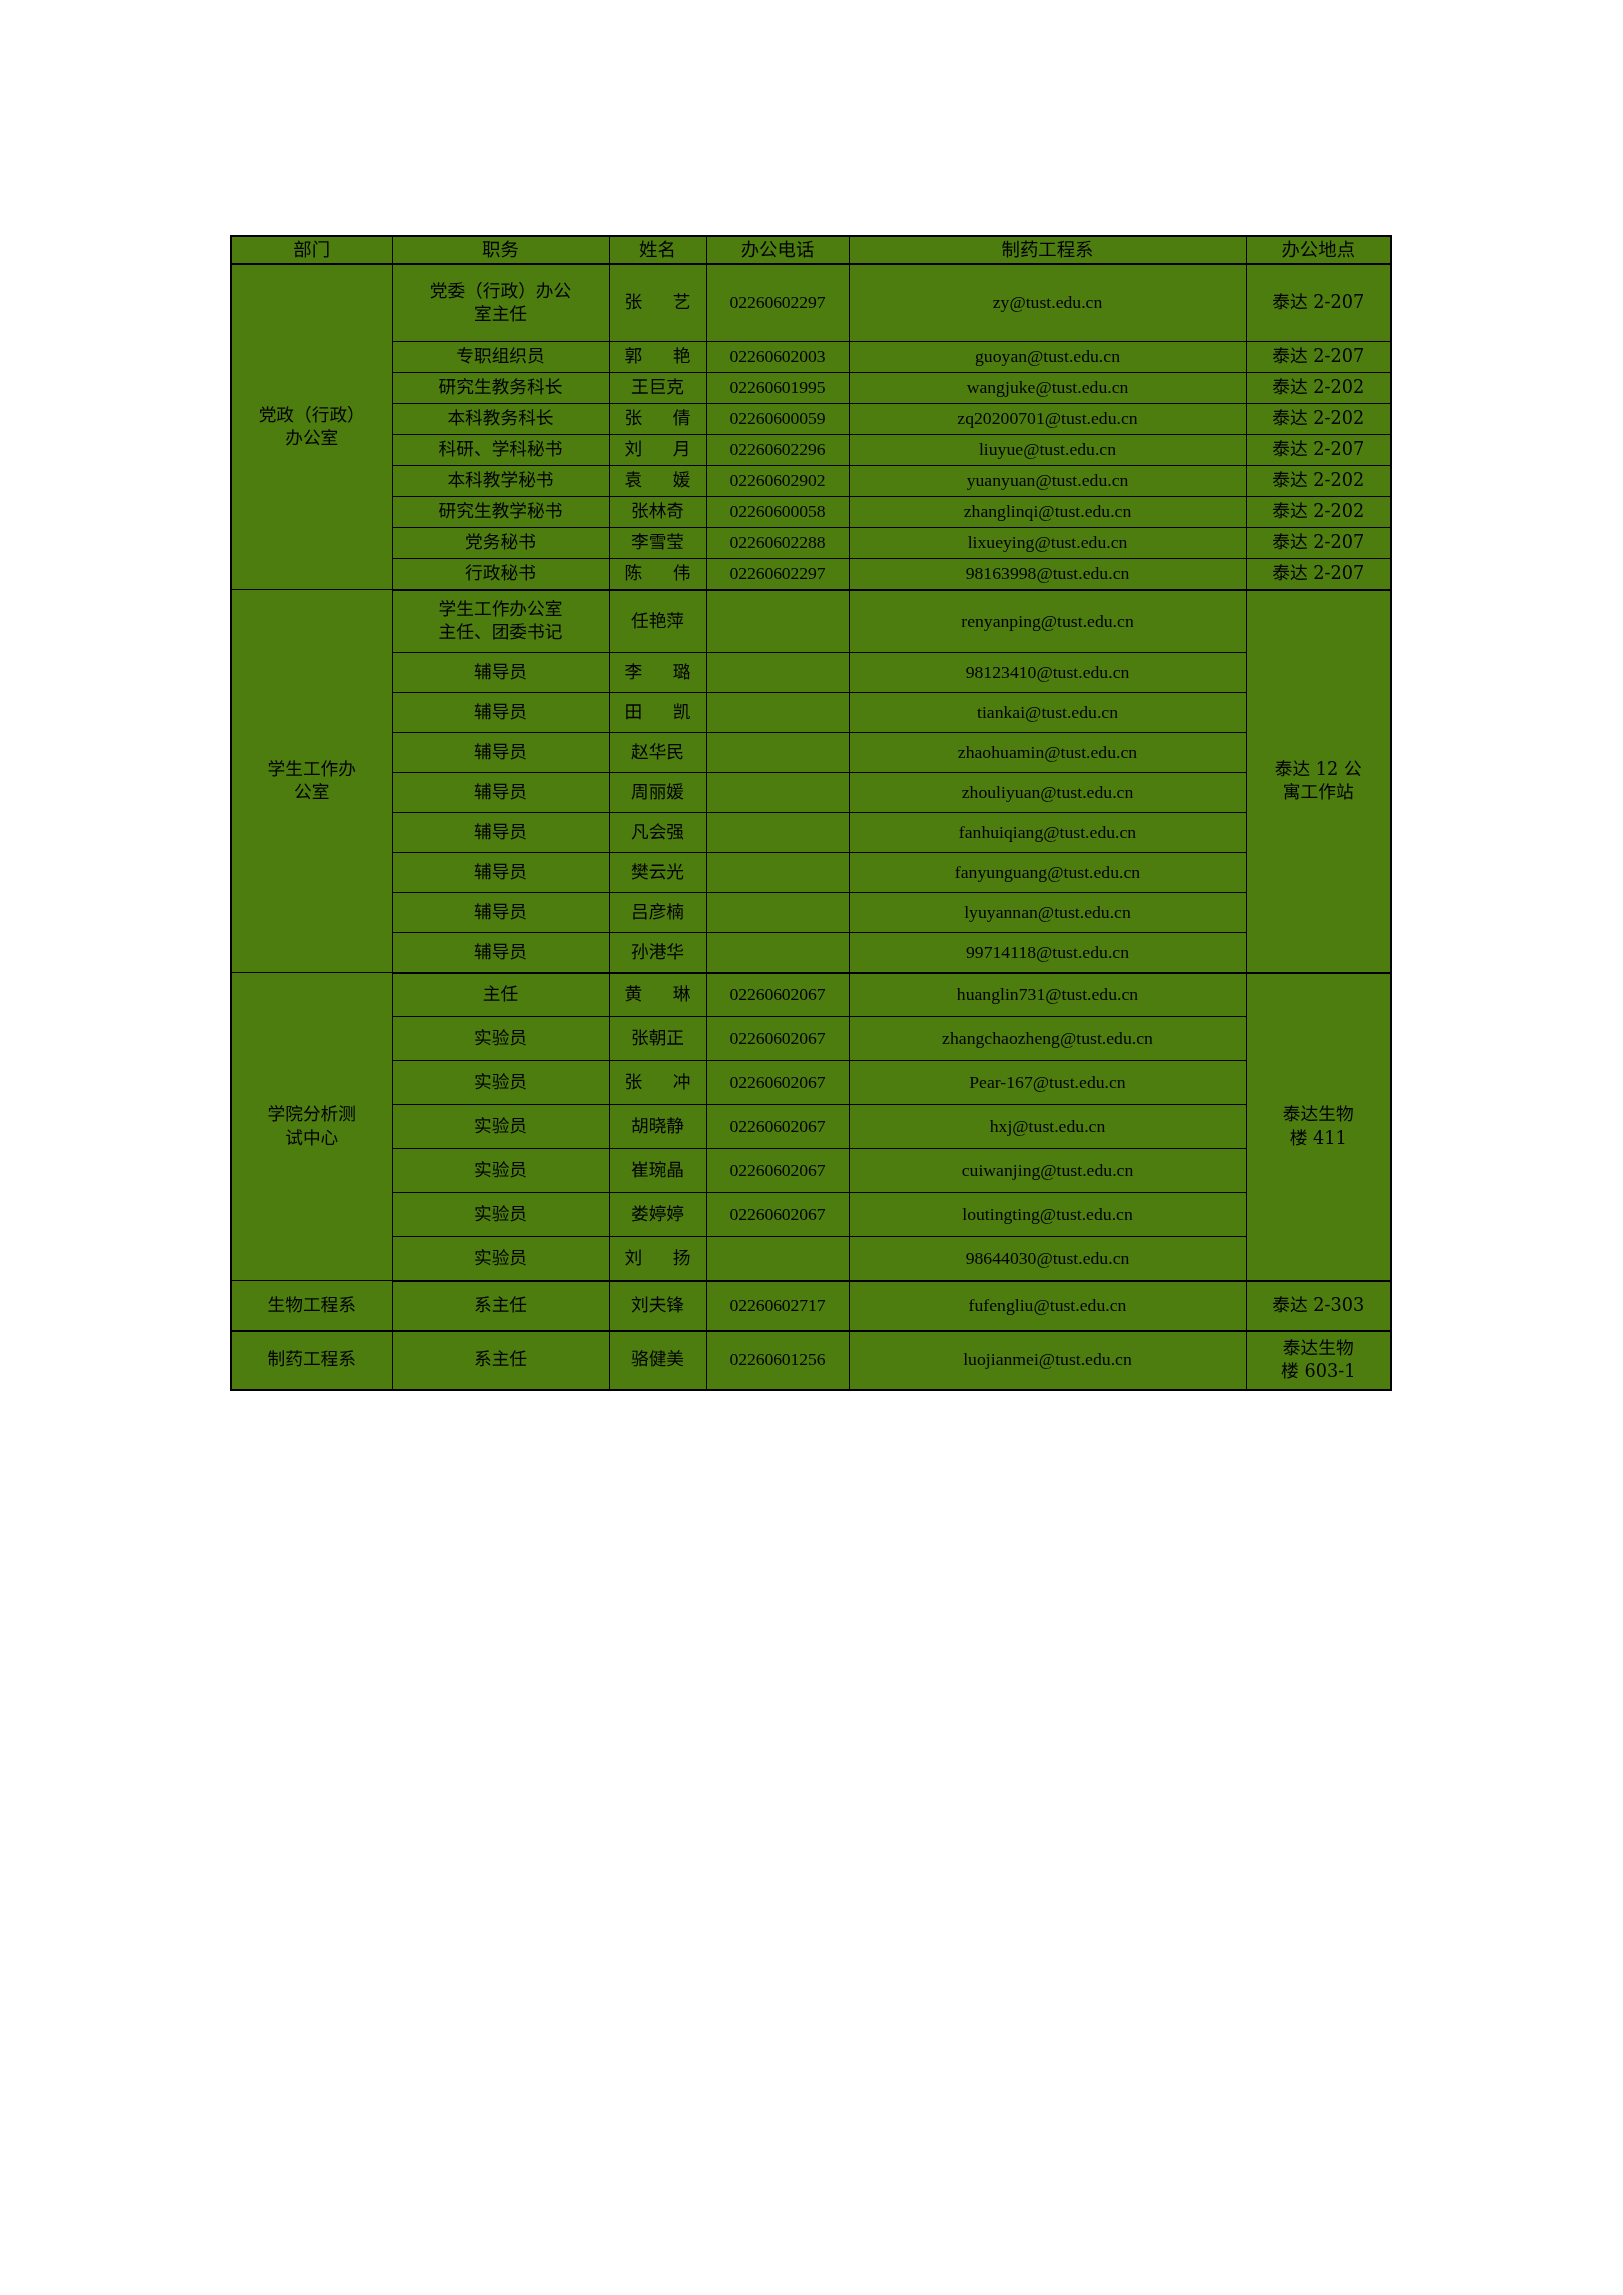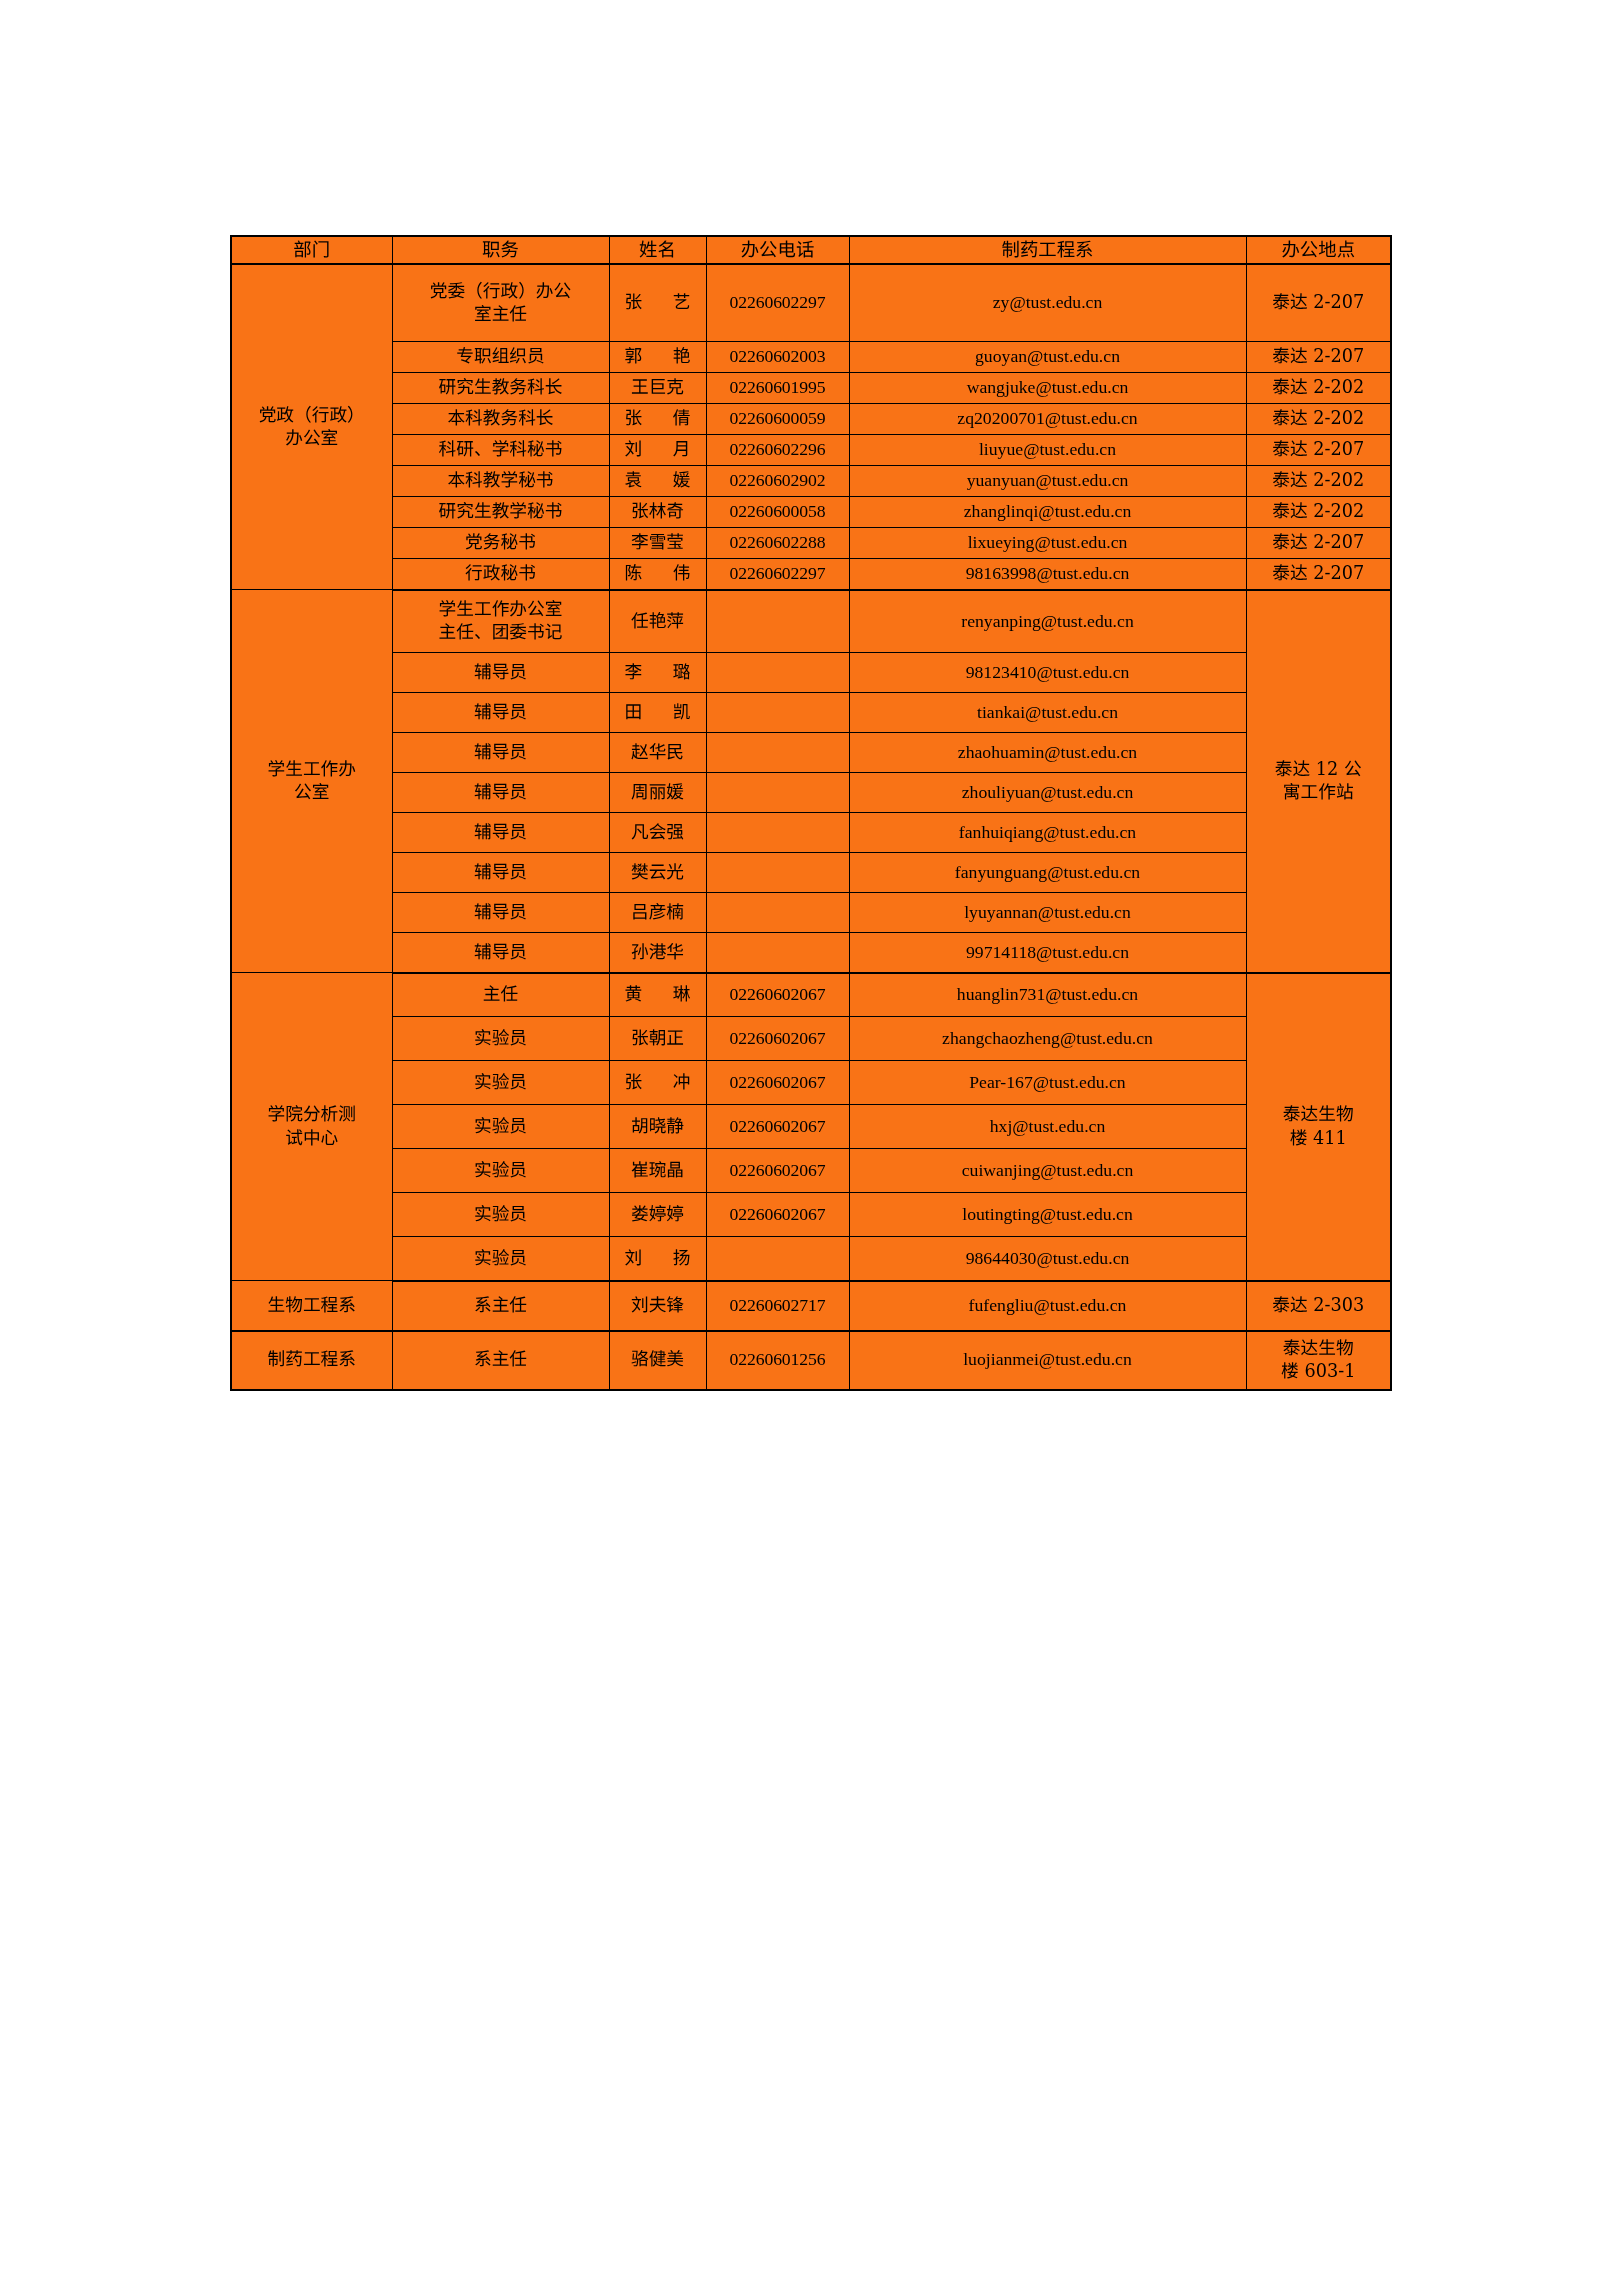--- a/index.html
+++ b/index.html
@@ -25,21 +25,21 @@
   .table-wrap {
     position: absolute;
     left: 230px;
     top: 235px;
     width: 1160px;
   }
   table.contact-table {
     border-collapse: collapse;
     table-layout: fixed;
     width: 1160px;
-    background: #f97316;
+    background: #4d7c0f;
   }
   table.contact-table col.c-dept  { width: 161px; }
   table.contact-table col.c-title { width: 217px; }
   table.contact-table col.c-name  { width: 97px; }
   table.contact-table col.c-phone { width: 143px; }
   table.contact-table col.c-mail  { width: 397px; }
   table.contact-table col.c-loc   { width: 145px; }
 
   table.contact-table th,
   table.contact-table td {

